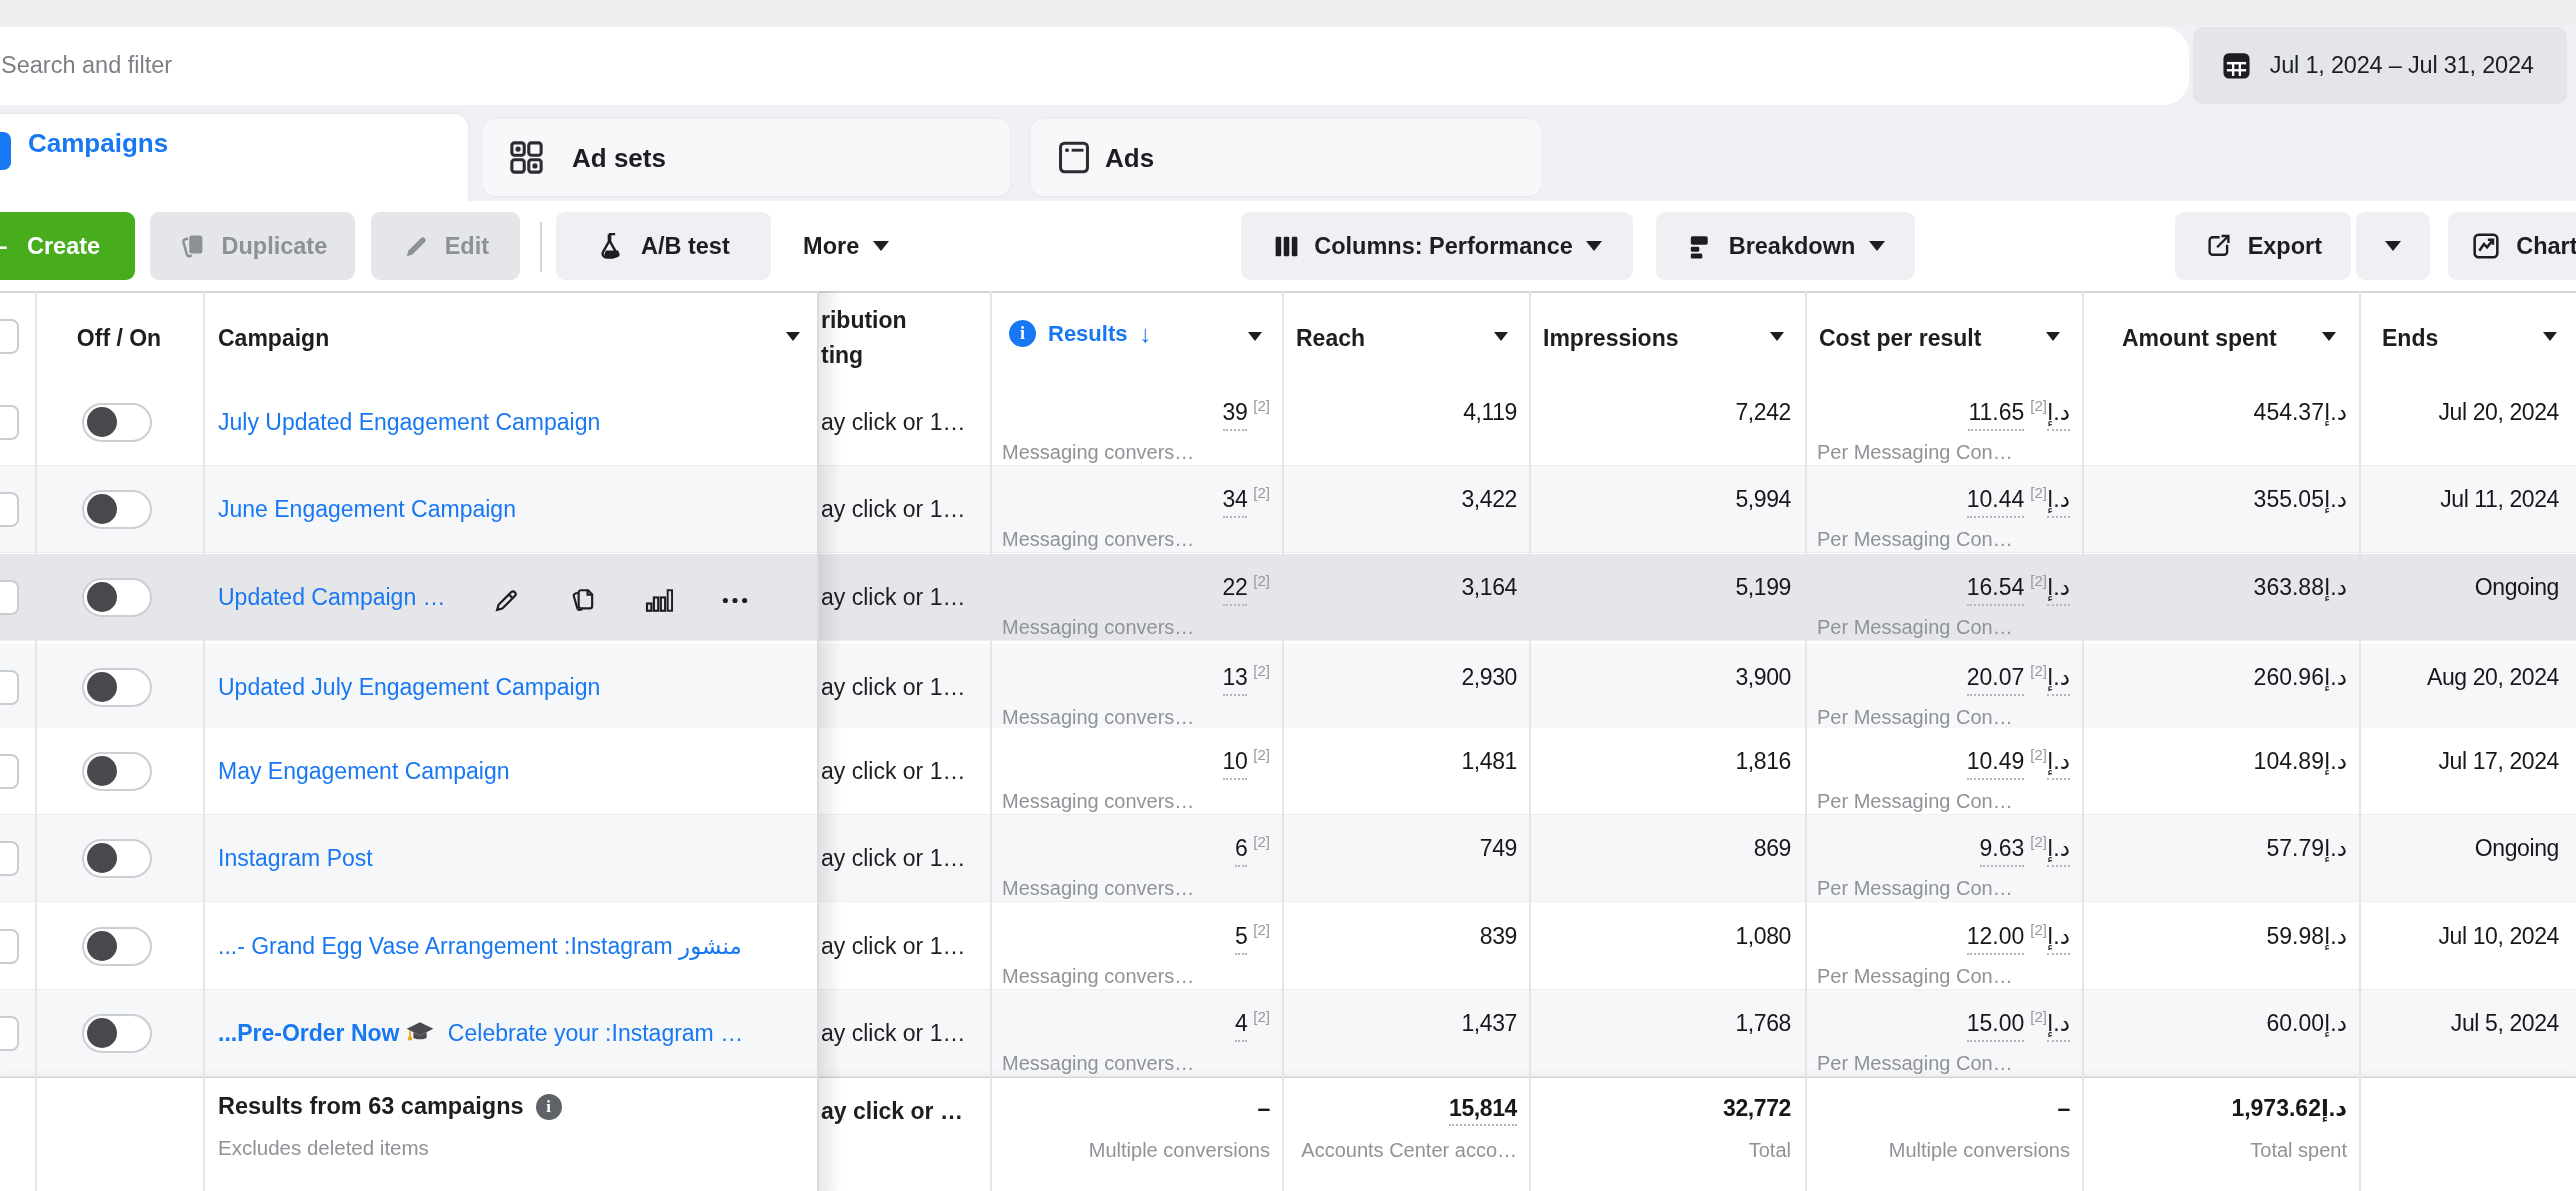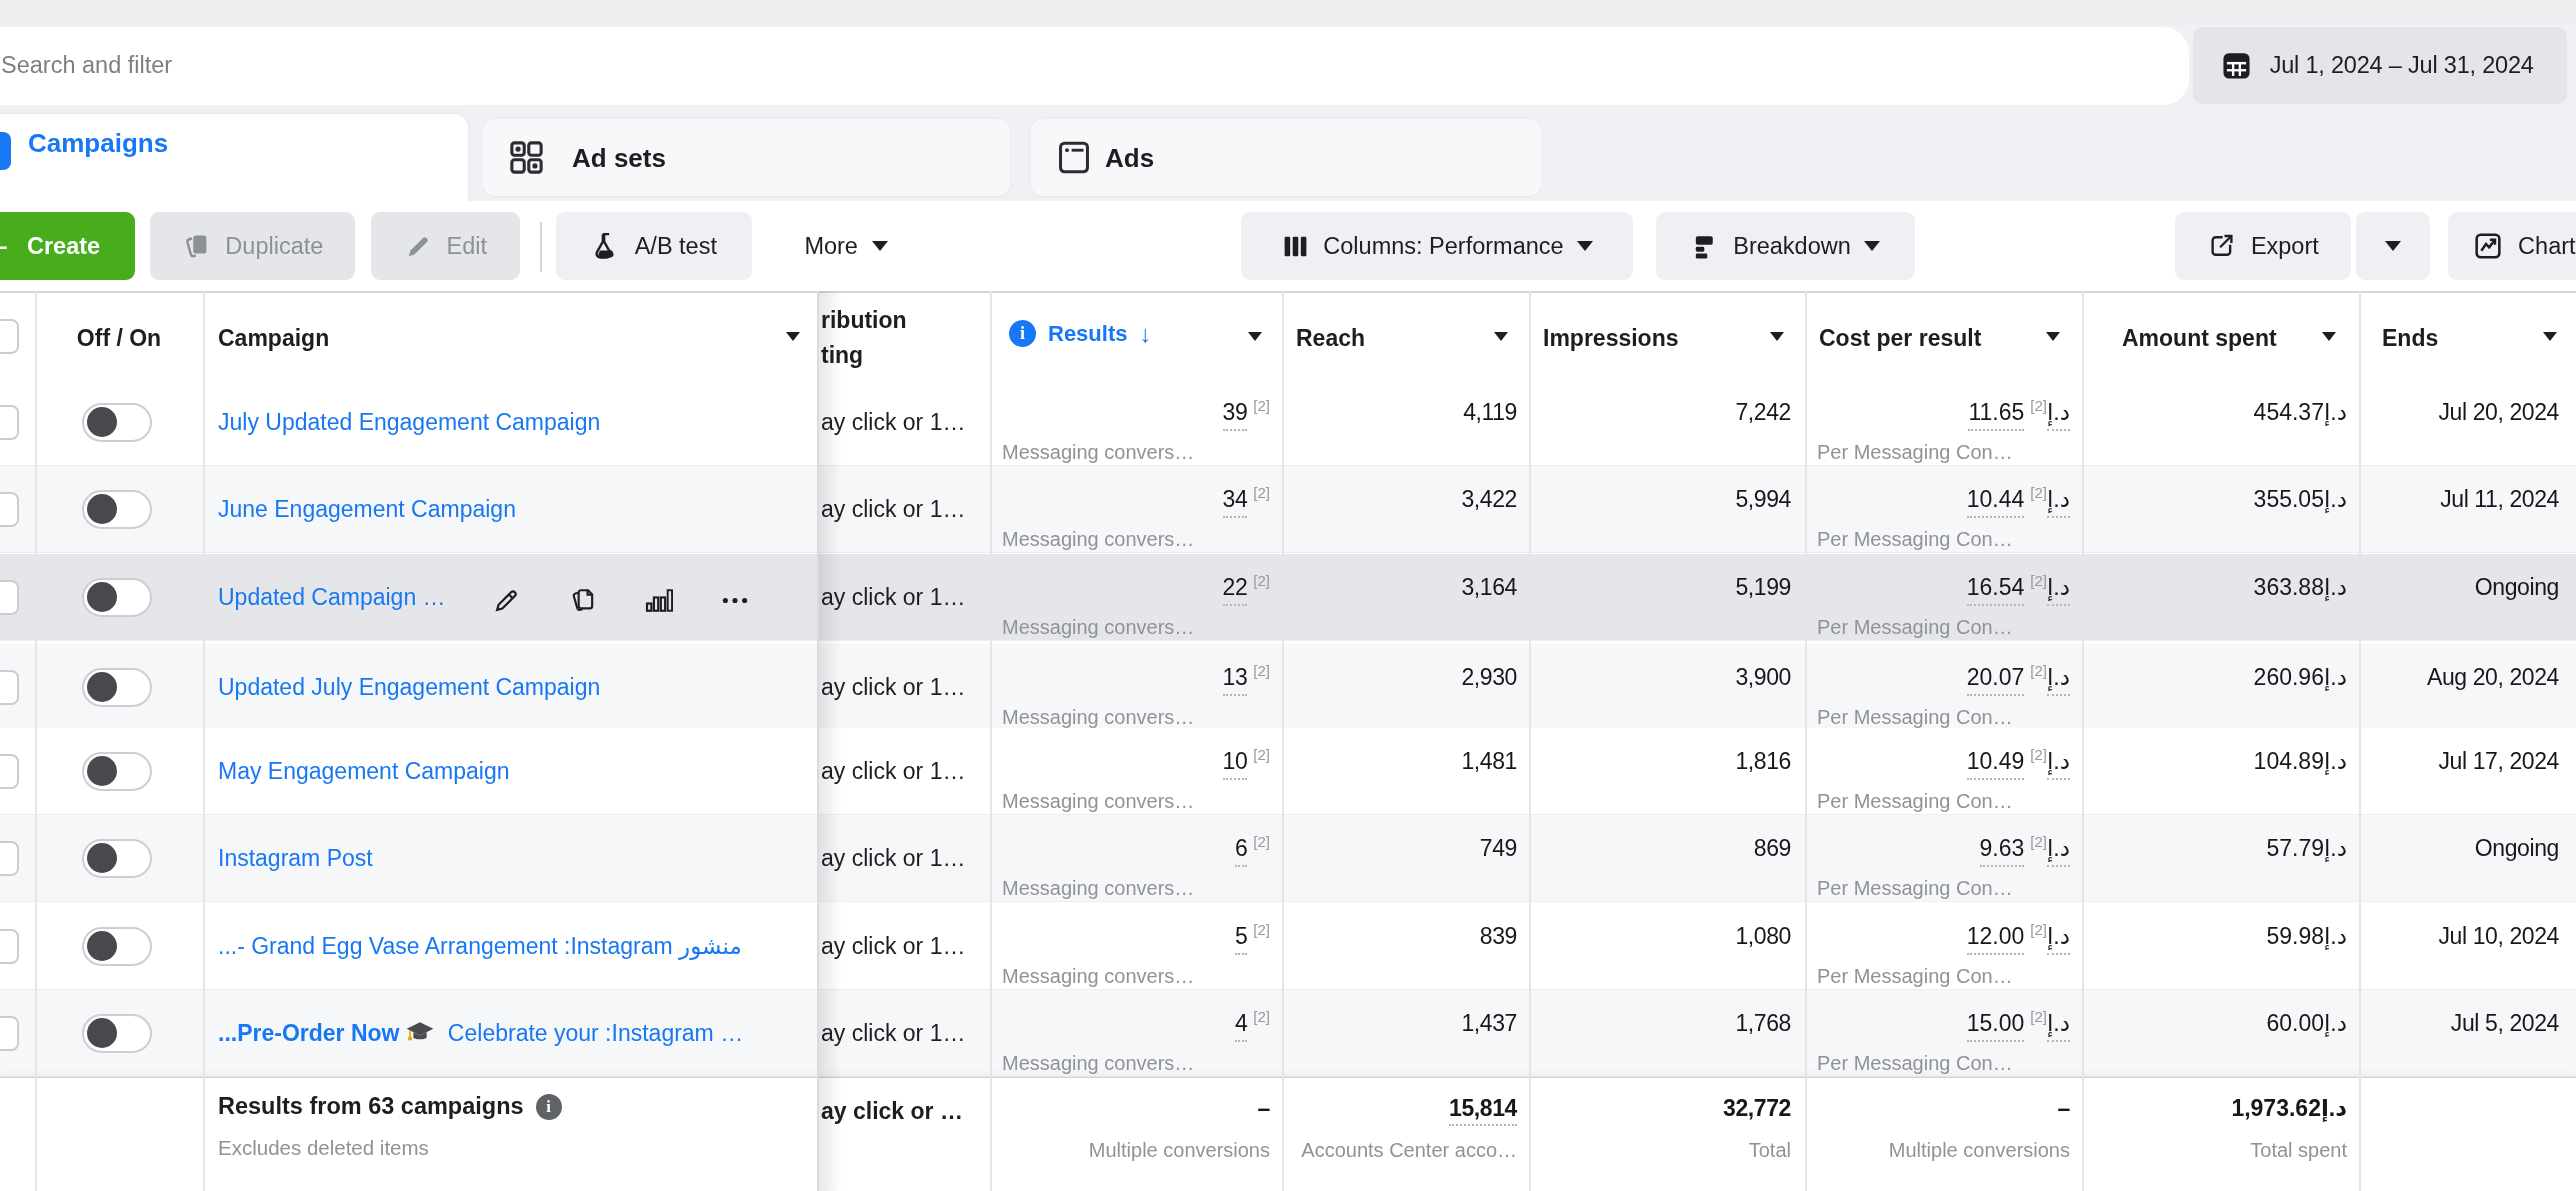--- a/index.html
+++ b/index.html
@@ -23,29 +23,29 @@
   .tab-card .tab-label{position:absolute;top:23.5px;font-size:26px;font-weight:700;color:#1c1e21;text-align:center;}
   #tab-adsets{left:483px;width:527px;}
   #tab-adsets .tab-label{left:89px;}
   #tab-adsets svg{position:absolute;left:23.5px;top:19px;}
   #tab-ads{left:1031px;width:510px;}
   #tab-ads .tab-label{left:74px;}
   #tab-ads svg{position:absolute;left:24px;top:19px;}
 
   
   .toolbar{position:absolute;left:0;top:201px;width:2576px;height:90px;background:#fff;}
-  .tbtn{position:absolute;top:11.4px;height:68px;border-radius:9px;display:flex;align-items:center;justify-content:center;gap:13.7px;font-size:23.5px;font-weight:400;color:#1c1e21;box-sizing:border-box;background:#eef0f3;}
+  .tbtn{position:absolute;top:11.4px;height:68px;border-radius:9px;display:flex;align-items:center;justify-content:center;gap:13.7px;font-size:23.5px;font-weight:700;color:#1c1e21;box-sizing:border-box;background:#eef0f3;}
   .tbtn.disabled{background:#e4e6e9;color:#8d9095;}
   .tbtn.plain{background:transparent;}
   #btn-create{left:-38px;width:173px;background:#47ad1d;color:#fff;font-weight:700;justify-content:flex-start;padding-left:65px;}
   #btn-create .plus{position:absolute;left:27px;top:16.7px;font-size:33px;font-weight:400;}
   #btn-duplicate{left:150px;width:205px;}
   #btn-edit{left:371px;width:149px;}
   .tb-divider{position:absolute;left:540px;top:20.5px;width:1.5px;height:50px;background:#d4d6da;}
-  #btn-ab{left:556px;width:196px;}
+  #btn-ab{left:556px;width:215px;}
   #btn-more{left:774px;width:144px;}
   #btn-columns{left:1241px;width:392px;}
   #btn-breakdown{left:1656px;width:259px;}
   #btn-reports{left:1936px;width:227px;}
   #btn-export{left:2175px;width:176px;}
   #btn-export-caret{left:2356px;width:74px;}
   #btn-chart{left:2448px;width:152px;border-radius:9px 0 0 9px;}
   .caret{width:0;height:0;border-left:8.3px solid transparent;border-right:8.3px solid transparent;border-top:10px solid #1c1e21;display:inline-block;}
 
   

